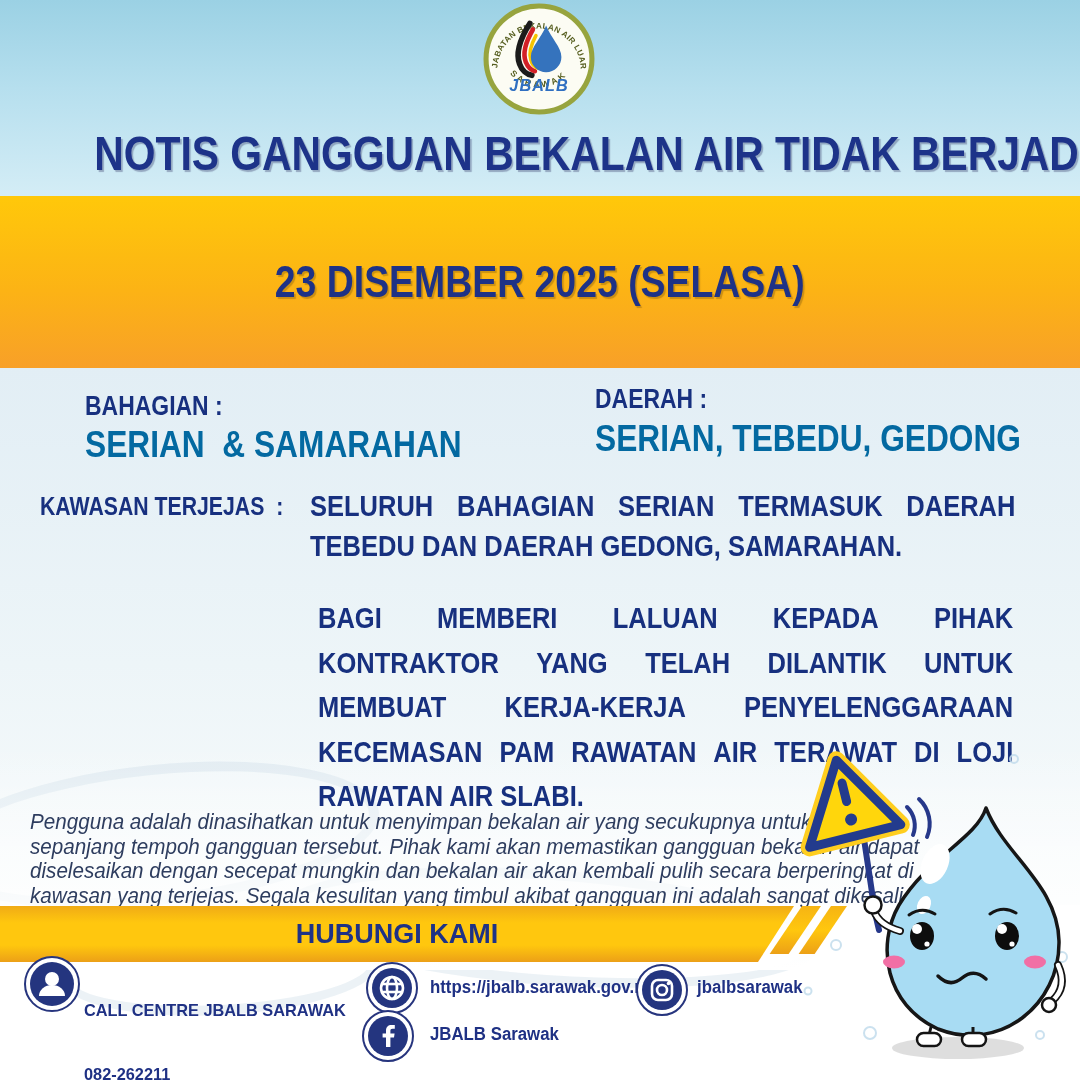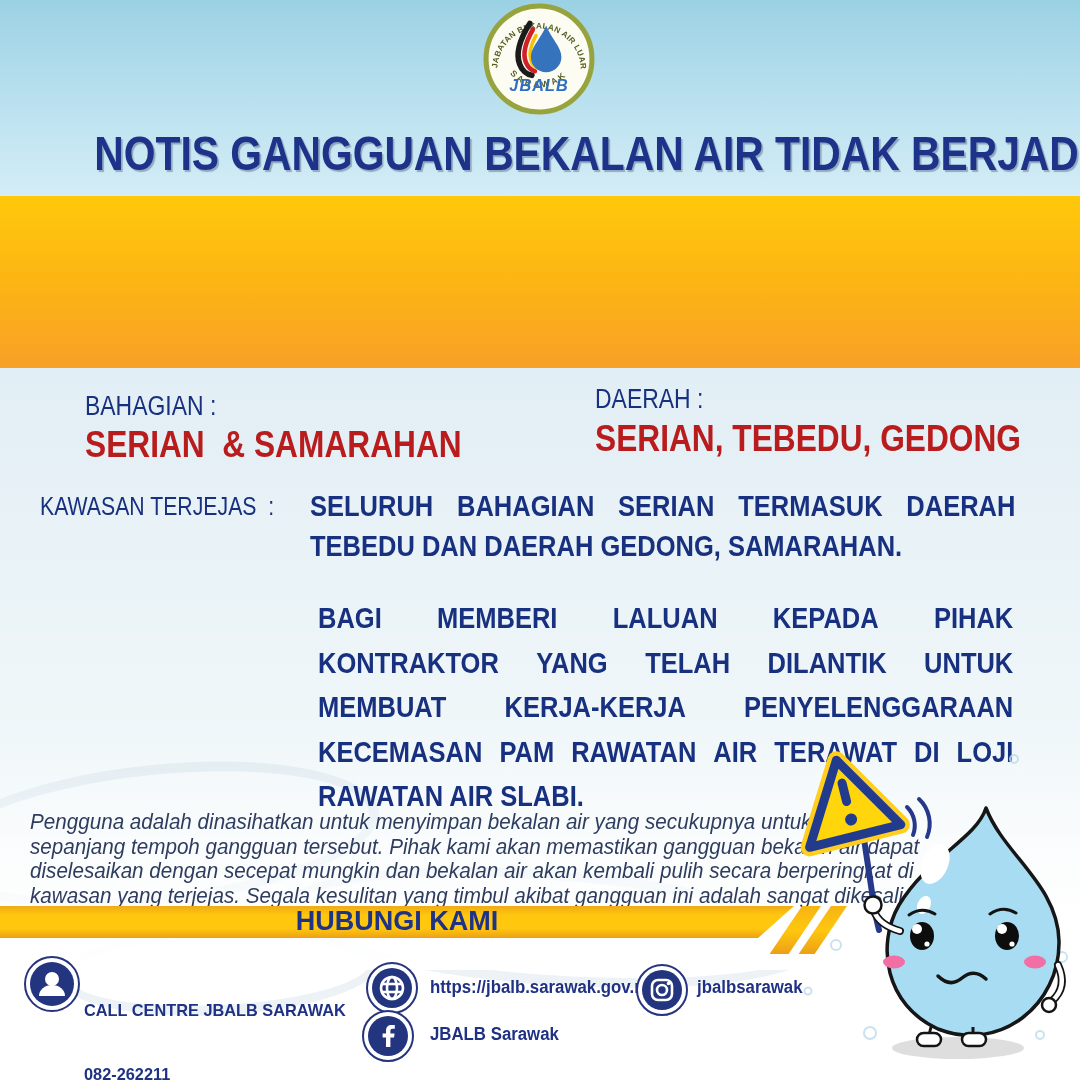--- a/index.html
+++ b/index.html
@@ -20,34 +20,34 @@
   .band{left:0;top:196px;width:1080px;height:172px;
         background:linear-gradient(180deg,#ffc80a 0%,#fcb315 55%,#f8a028 100%);
         display:flex;flex-direction:column;align-items:center;justify-content:center;gap:10px;}
   .band div span{font-size:44px;font-weight:bold;color:#1e3286;
         text-shadow:2px 2px 1px rgba(60,40,10,.25);}
 
   
   .content-bg{left:0;top:368px;width:1080px;height:537px;
         background:linear-gradient(180deg,#e2eef5 0%,#edf5f8 55%,#f8fbfc 100%);}
   .deco{border-radius:50%;border:10px solid rgba(170,198,215,.22);}
-  .label{font-weight:normal;color:#17307f;}
-  .value{font-weight:bold;color:#b91c1c;}
+  .label{font-weight:bold;color:#17307f;}
+  .value{font-weight:bold;color:#0369a1;}
   .jblock{font-weight:bold;color:#17307f;transform:scaleX(.85);transform-origin:0 0;}
   .spread .jline{display:flex;justify-content:space-between;}
   .spread .jline.last{display:block;}
 
   .advisory{font-style:italic;color:#2e3d5f;transform:scaleX(.96);transform-origin:0 0;}
   .advisory .jline{white-space:pre;}
 
   
-  .contact-bar{left:0;top:906px;width:794px;height:32px;
+  .contact-bar{left:0;top:906px;width:794px;height:56px;
         background:linear-gradient(180deg,#f0ab16 0%,#ffc70e 30%,#ffc70e 70%,#eca017 100%);
         clip-path:polygon(0 0,100% 0,calc(100% - 36px) 100%,0 100%);
-        display:flex;justify-content:center;}
+        display:flex;align-items:center;justify-content:center;}
   .contact-bar span{font-size:27px;font-weight:bold;color:#1e3286;}
   .stripe{top:906px;height:48px;background:linear-gradient(180deg,#f6b414,#ffc70e 50%,#eca017);
         transform:skewX(-34deg);transform-origin:0 0;}
 
   
   .ic-ring{border:2px solid #27357e;border-radius:50%;padding:3px;background:#ffffff;
         display:flex;align-items:center;justify-content:center;}
   .ic-core{border-radius:50%;background:#24357f;display:flex;align-items:center;justify-content:center;}
   .ct{font-weight:bold;color:#1f3184;font-size:17px;line-height:21.4px;
       transform:scaleX(.96);transform-origin:0 0;white-space:pre;}
@@ -80,20 +80,21 @@
 
     <path d="M62,22 C57,35 47,43 47,53 a15,15 0 0 0 30,0 C77,43 67,35 62,22 Z" fill="#3573bd"></path>
     <text x="55" y="86" text-anchor="middle" font-size="16" font-weight="bold" font-style="italic" fill="#2f6fc1" letter-spacing="1">JBALB</text>
   </svg>
 
   <div class="abs title-wrap">
     <span class="cond-c">NOTIS GANGGUAN BEKALAN AIR TIDAK BERJADUAL</span>
   </div>
 
   <div class="abs band">
+    <div><span class="cond-c">23 DISEMBER 2025 (SELASA)</span></div>
   </div>
 
   <div class="abs content-bg"></div>
   <div class="abs deco" style="left:-70px;top:765px;width:430px;height:120px;transform:rotate(-6deg);"></div>
   <div class="abs deco" style="left:280px;top:870px;width:520px;height:95px;transform:rotate(4deg);"></div>
   <div class="abs deco" style="left:60px;top:925px;width:300px;height:70px;transform:rotate(-3deg);"></div>
   <div class="abs" style="left:0;top:745px;width:1080px;height:225px;background:linear-gradient(180deg,rgba(255,255,255,0) 0%,rgba(255,255,255,.78) 70%,#ffffff 100%);"></div>
 
   <div class="abs label" style="left:85px;top:391px;font-size:27px;">
     <span class="cond">BAHAGIAN :</span>

